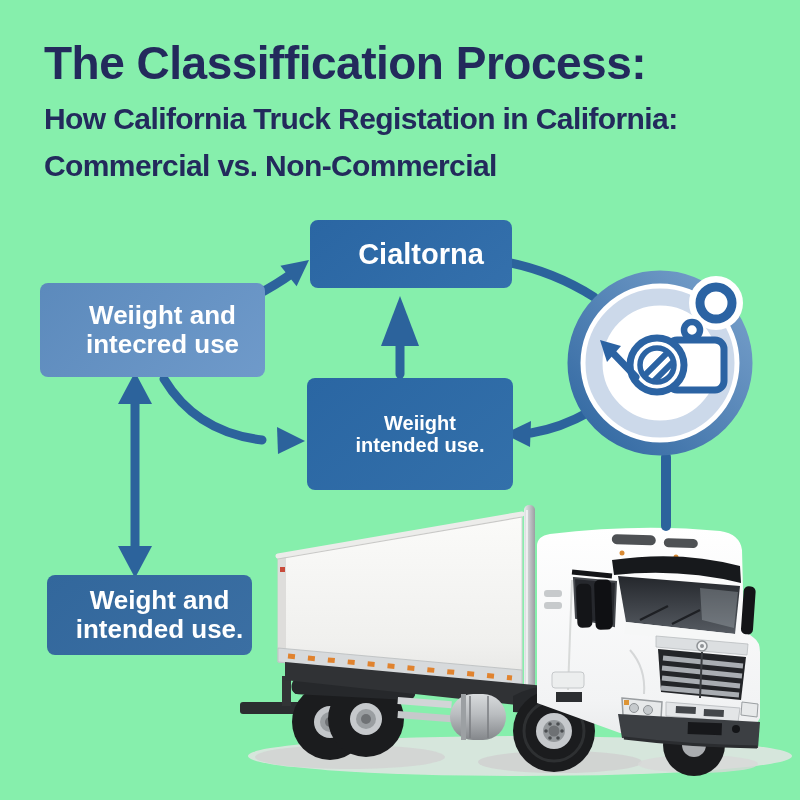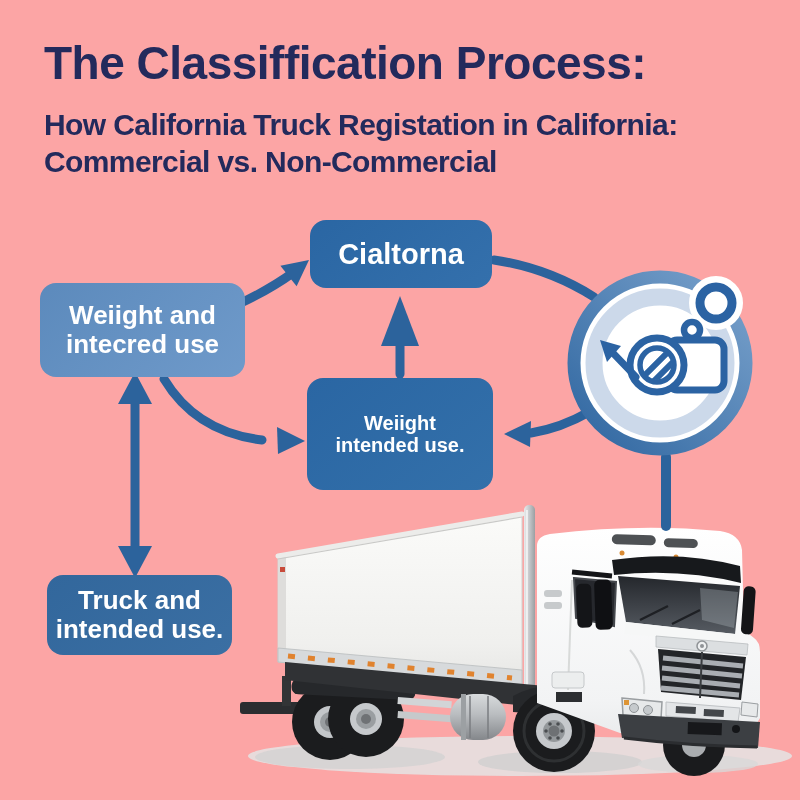--- a/index.html
+++ b/index.html
@@ -1,27 +1,27 @@
 <!DOCTYPE html>
 <html><head>
 <meta charset="utf-8">
 <style>
   html,body{margin:0;padding:0;width:800px;height:800px;background:#ffffff;overflow:hidden;
             font-family:"Liberation Sans",sans-serif;}
-  .canvas{position:relative;width:800px;height:800px;background:#fca5a5;}
+  .canvas{position:relative;width:800px;height:800px;background:#86efac;}
   .layer{position:absolute;left:0;top:0;width:800px;height:800px;}
   .truck-layer{z-index:1;}
   .diagram-layer{z-index:2;}
   .title-block{position:absolute;left:44px;top:36px;z-index:4;color:#232a5c;}
   .title-main{font-size:46px;font-weight:700;letter-spacing:-0.5px;line-height:1.18;white-space:nowrap;}
-  .title-sub{font-size:30px;font-weight:700;letter-spacing:-0.6px;line-height:1.15;white-space:nowrap;margin-top:18px;}
-  .title-sub2{margin-top:2px;}
-  .fbox{position:absolute;z-index:3;border-radius:16px;color:#ffffff;font-weight:700;
+  .title-sub{font-size:30px;font-weight:700;letter-spacing:-0.6px;line-height:1.15;white-space:nowrap;margin-top:12px;}
+  .title-sub2{margin-top:12px;}
+  .fbox{position:absolute;z-index:3;border-radius:8px;color:#ffffff;font-weight:700;
         display:flex;flex-direction:column;justify-content:center;align-items:center;
-        text-align:center;line-height:1.12;}
+        text-align:center;line-height:1.12;padding-left:20px;}
   .box-freight{left:40px;top:283px;width:205px;height:94px;font-size:26px;
                background:linear-gradient(135deg,#5c8abc,#6f9aca);}
   .box-california{left:310px;top:220px;width:182px;height:68px;font-size:29px;
                   background:linear-gradient(140deg,#2a66a3,#3470ac);}
   .box-weight-center{left:307px;top:378px;width:186px;height:112px;font-size:20px;
                      background:linear-gradient(140deg,#2a66a3,#3370aa);}
   .box-weight-bottom{left:47px;top:575px;width:185px;height:80px;font-size:26px;
                      background:linear-gradient(140deg,#32679c,#3b6fa3);}
 </style>
 </head>
@@ -254,17 +254,17 @@
   <div class="fbox box-california">
     <span>Cialtorna</span>
   </div>
 
   <div class="fbox box-weight-center">
     <span>Weiight</span>
     <span>intended use.</span>
   </div>
 
   <div class="fbox box-weight-bottom">
-    <span>Truck and</span>
+    <span>Weight and</span>
     <span>intended use.</span>
   </div>
 
 </div>
 
 </body></html>

